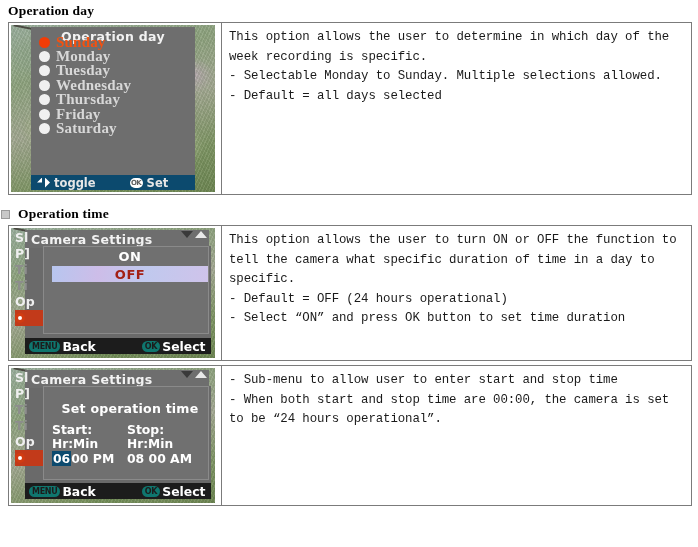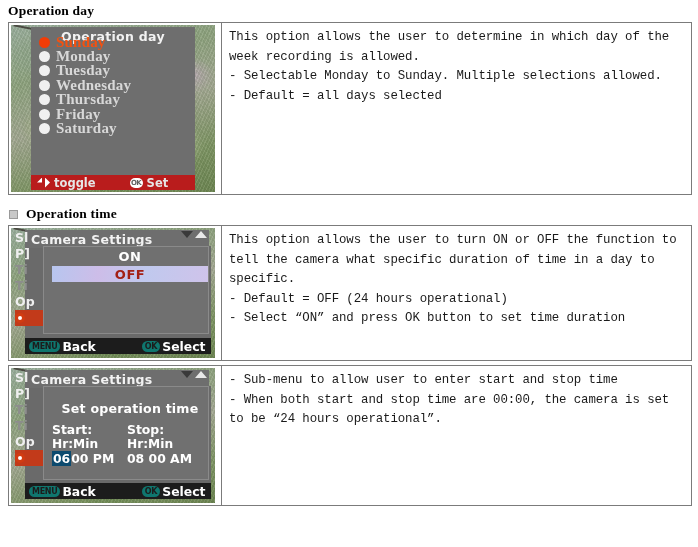--- a/index.html
+++ b/index.html
@@ -23,21 +23,21 @@
     color: #000;
     letter-spacing: 0.2px;
     white-space: nowrap;
   }
   .heading-row {
     display: flex;
     align-items: center;
     height: 22px;
     padding-left: 8px;
   }
-  .heading-row.with-marker { padding-left: 8px; }
+  .heading-row.with-marker { padding-left: 0; }
   .list-marker {
     width: 9px;
     height: 9px;
     margin-left: 1px;
     margin-right: 8px;
     background: #c8c8c8;
     border: 1px solid #9a9a9a;
     flex: 0 0 auto;
     box-sizing: border-box;
   }
@@ -192,21 +192,21 @@
     letter-spacing: 0.2px;
     font-family: Liberation Serif, serif;
   }
   .day-label.sel { color: #f35110; }
 
   
   .hint-bar {
     position: absolute;
     left: 20px; right: 20px; bottom: 2px;
     height: 15px;
-    background: #b91c1c;
+    background: #0c4a6e;
     display: flex;
     align-items: center;
     color: #e6e6e6;
     font-size: 11.5px;
     font-weight: bold;
   }
   .hint-left { display: flex; align-items: center; margin-left: 6px; }
   .hint-right { display: flex; align-items: center; margin-left: 34px; }
   .lr-icon {
     display: inline-block;
@@ -428,21 +428,21 @@
             <span class="ok-icon">OK</span>
             <span>Set</span>
           </span>
         </div>
       </div>
     </td>
 
     <td class="desc-cell">
       <div class="desc">
         <p>This option allows the user to determine in which day of the</p>
-        <p class="nojust">week recording is allowed.</p>
+        <p class="nojust">week recording is specific.</p>
         <p class="bullet-line">-  Selectable Monday to Sunday. Multiple selections allowed.</p>
         <p class="bullet-line">-  Default = all days selected</p>
       </div>
     </td>
   </tr>
 </tbody>
   </table>
 
 <div class="spacer-8"></div>
 

